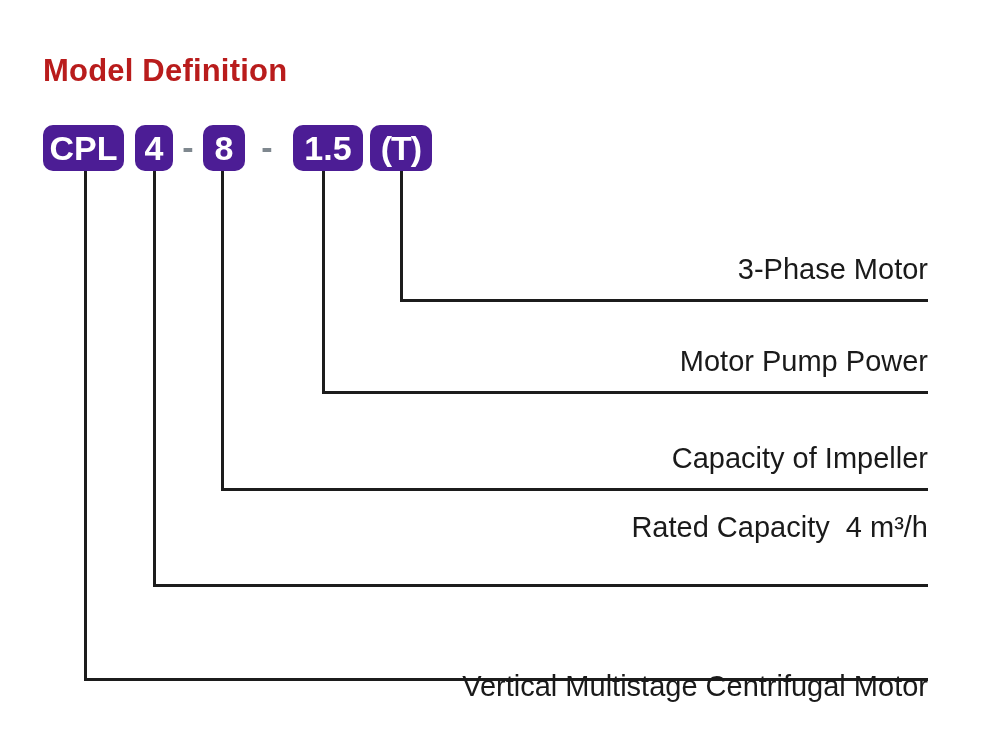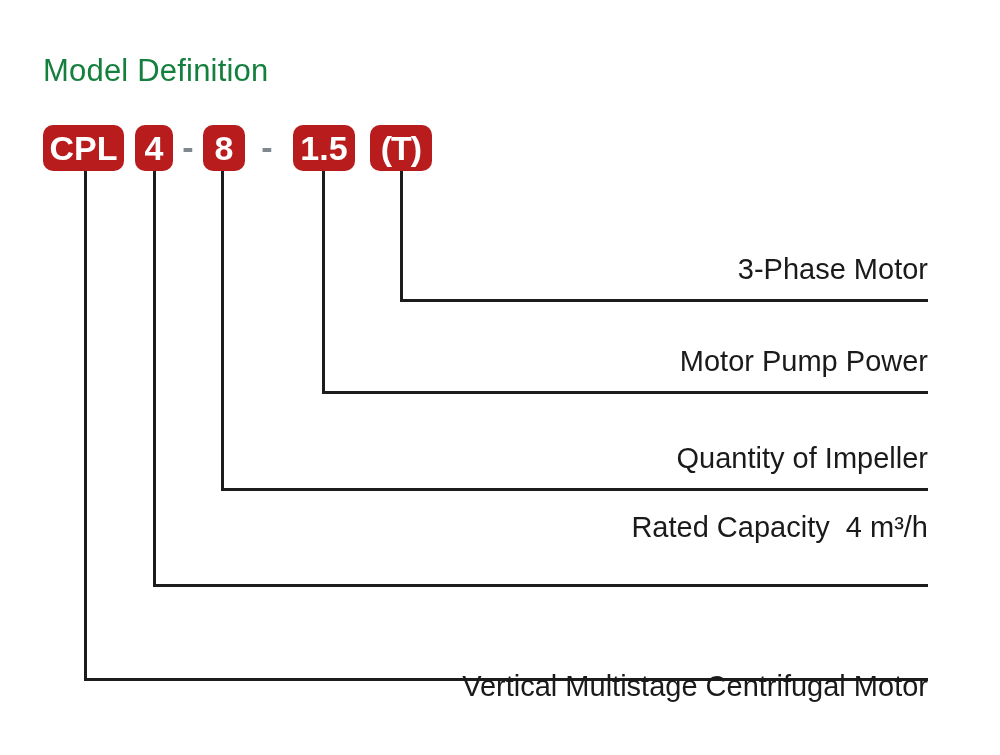--- a/index.html
+++ b/index.html
@@ -9,40 +9,40 @@
     height: 755px;
     background: #ffffff;
     overflow: hidden;
     font-family: "Liberation Sans", sans-serif;
   }
   .page-title {
     position: absolute;
     left: 43px;
     top: 53px;
     font-size: 31px;
-    font-weight: 400;
-    color: #15803d;
+    font-weight: 700;
+    color: #b91c1c;
     letter-spacing: 0.2px;
   }
   .code-box {
     position: absolute;
     top: 125px;
     height: 46px;
-    background: #b91c1c;
+    background: #4c1d95;
     border-radius: 10px;
     color: #ffffff;
     font-size: 34px;
     font-weight: 700;
     text-align: center;
     line-height: 46px;
   }
   .seg-cpl  { left: 43px;  width: 81px; }
   .seg-4    { left: 135px; width: 38px; }
   .seg-8    { left: 203px; width: 42px; }
-  .seg-15   { left: 293px; width: 62px; }
+  .seg-15   { left: 293px; width: 70px; }
   .seg-t    { left: 370px; width: 62px; letter-spacing: -1px; }
   .code-dash {
     position: absolute;
     top: 125px;
     height: 46px;
     line-height: 44px;
     color: #7f888f;
     font-size: 34px;
     font-weight: 700;
     text-align: center;
@@ -98,20 +98,20 @@
   <div class="hline h-15"></div>
   <div class="vline v-8"></div>
   <div class="hline h-8"></div>
   <div class="vline v-4"></div>
   <div class="hline h-4"></div>
   <div class="vline v-cpl"></div>
   <div class="hline h-cpl"></div>
 
   <div class="callout-label label-t">3-Phase Motor</div>
   <div class="callout-label label-15">Motor Pump Power</div>
-  <div class="callout-label label-8">Quantity of Impeller</div>
+  <div class="callout-label label-8">Capacity of Impeller</div>
   <div class="callout-label label-4">Rated Capacity  4 m³/h</div>
   <div class="callout-label label-cpl">
     <div>Vertical Multistage Centrifugal Motor</div>
     
   </div>
 
 </div>
 
 </body></html>

